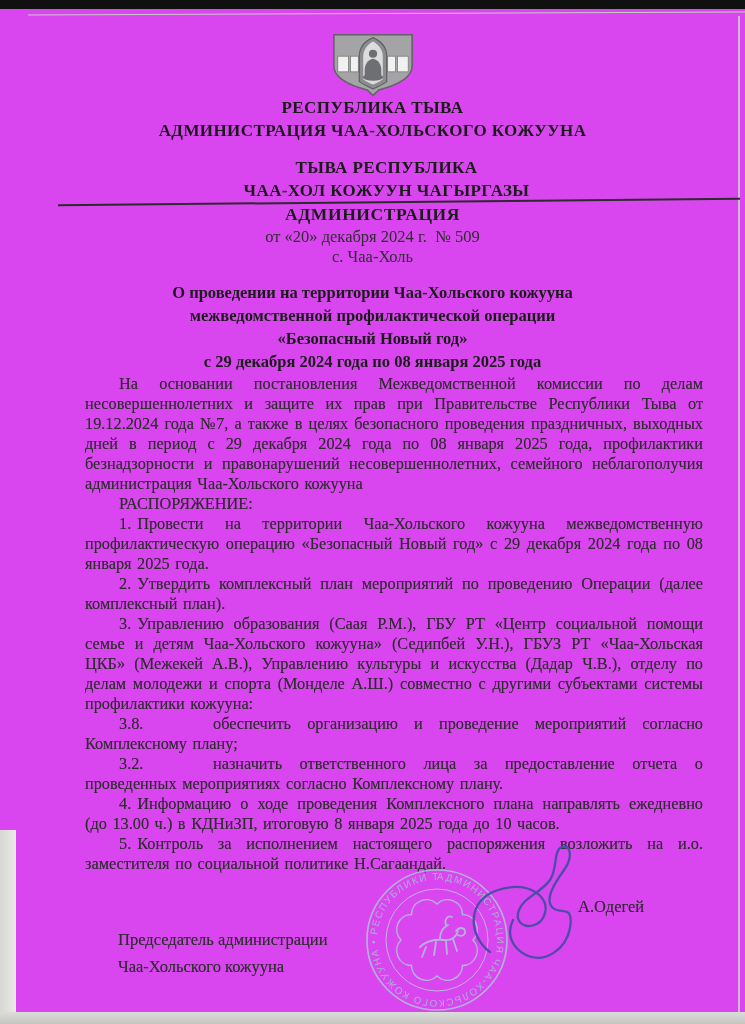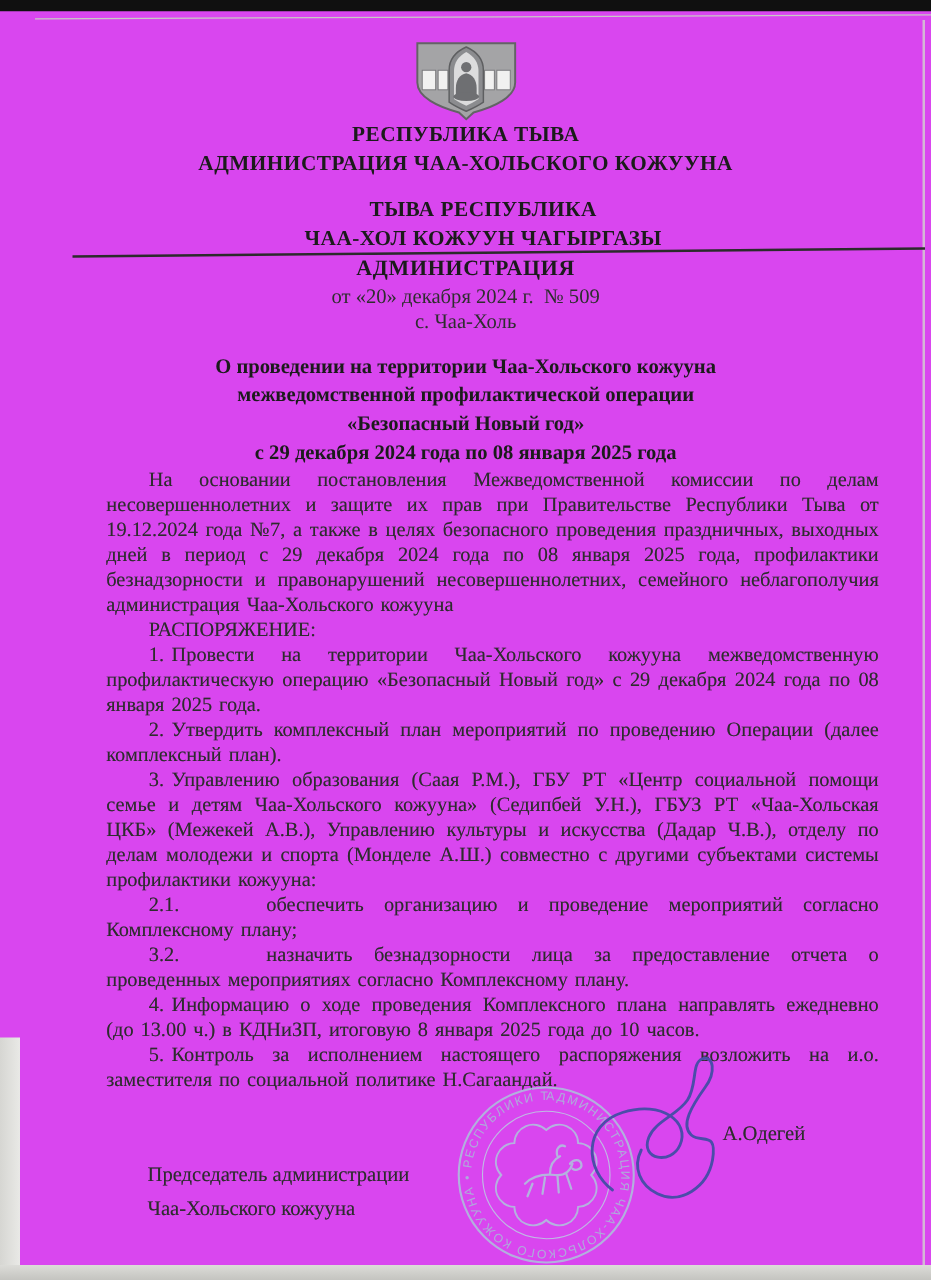--- a/index.html
+++ b/index.html
@@ -91,22 +91,22 @@
     <div>с 29 декабря 2024 года по 08 января 2025 года</div>
   </div>
 
   <div class="bodytext">
     <p>На основании постановления Межведомственной комиссии по делам несовершеннолетних и защите их прав при Правительстве Республики Тыва от 19.12.2024 года №7, а также в целях безопасного проведения праздничных, выходных дней в период с 29 декабря 2024 года по 08 января 2025 года, профилактики безнадзорности и правонарушений несовершеннолетних, семейного неблагополучия администрация Чаа-Хольского кожууна</p>
     <p class="resolves">РАСПОРЯЖЕНИЕ:</p>
 
     <p><span class="num">1.</span><span>Провести на территории Чаа-Хольского кожууна межведомственную профилактическую операцию «Безопасный Новый год» с 29 декабря 2024 года по 08 января 2025 года.</span></p>
     <p><span class="num">2.</span><span>Утвердить комплексный план мероприятий по проведению Операции (далее комплексный план).</span></p>
     <p><span class="num">3.</span><span>Управлению образования (Саая Р.М.), ГБУ РТ «Центр социальной помощи семье и детям Чаа-Хольского кожууна» (Седипбей У.Н.), ГБУЗ РТ «Чаа-Хольская ЦКБ» (Межекей А.В.), Управлению культуры и искусства (Дадар Ч.В.), отделу по делам молодежи и спорта (Монделе А.Ш.) совместно с другими субъектами системы профилактики кожууна:</span></p>
-    <p><span class="num num-wide">2.1.</span><span>обеспечить организацию и проведение мероприятий согласно Комплексному плану;</span></p>
-    <p><span class="num num-wide">3.2.</span><span>назначить безнадзорности лица за предоставление отчета о проведенных мероприятиях согласно Комплексному плану.</span></p>
+    <p><span class="num num-wide">3.8.</span><span>обеспечить организацию и проведение мероприятий согласно Комплексному плану;</span></p>
+    <p><span class="num num-wide">3.2.</span><span>назначить ответственного лица за предоставление отчета о проведенных мероприятиях согласно Комплексному плану.</span></p>
     <p><span class="num">4.</span><span>Информацию о ходе проведения Комплексного плана направлять ежедневно (до 13.00 ч.) в КДНиЗП, итоговую 8 января 2025 года до 10 часов.</span></p>
     <p><span class="num">5.</span><span>Контроль за исполнением настоящего распоряжения возложить на и.о. заместителя по социальной политике Н.Сагаандай.</span></p>
   </div>
 
   <div class="sig-block">
     <div>Председатель администрации</div>
     <div>Чаа-Хольского кожууна</div>
   </div>
   <div class="sig-name">А.Одегей</div>
 

